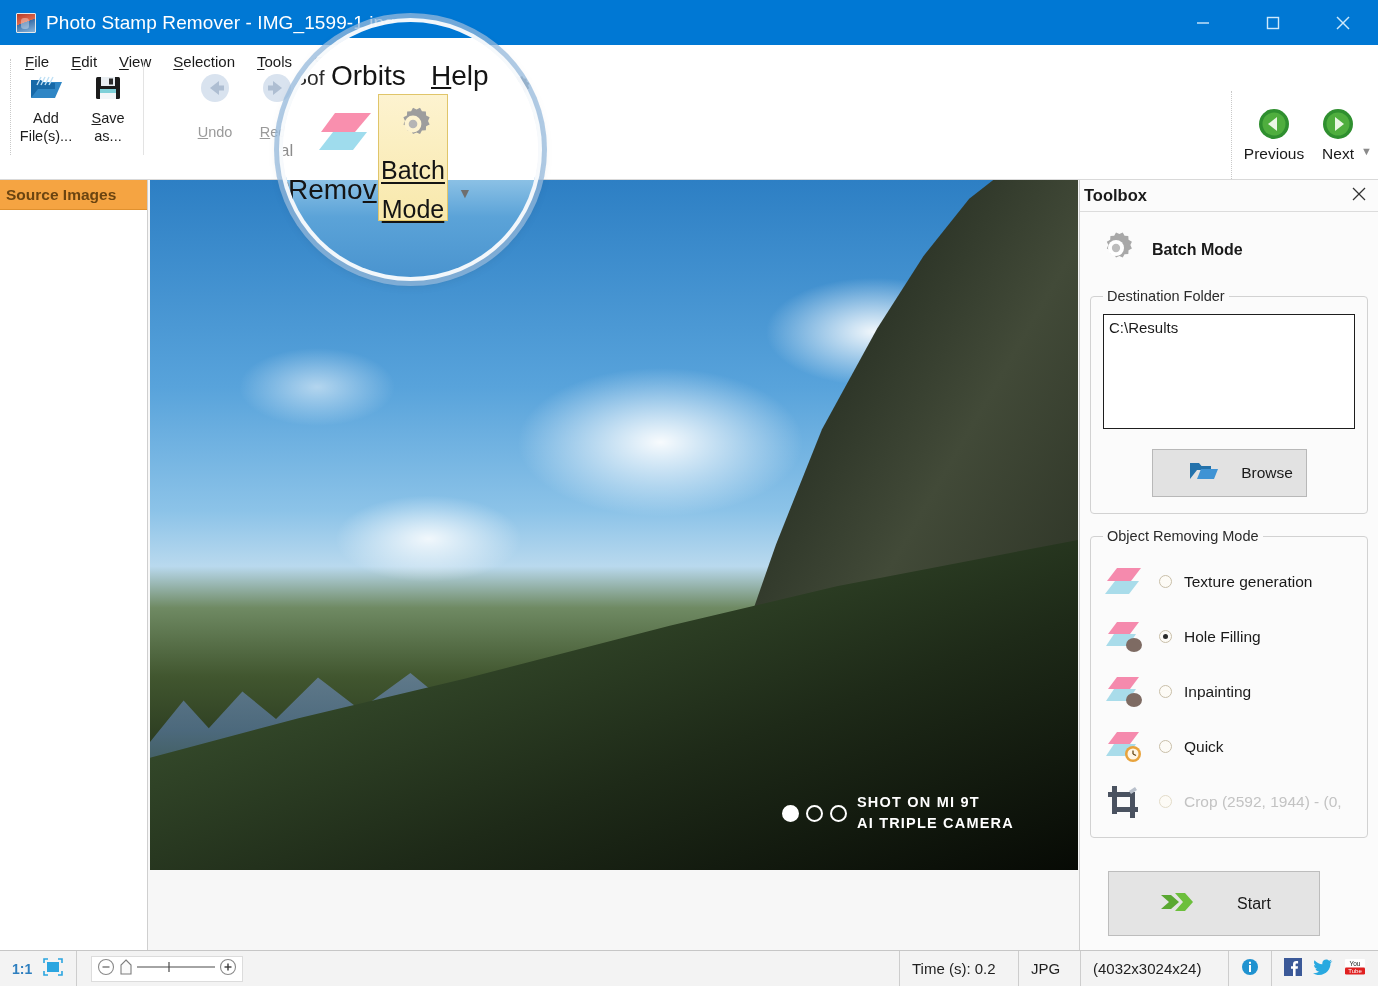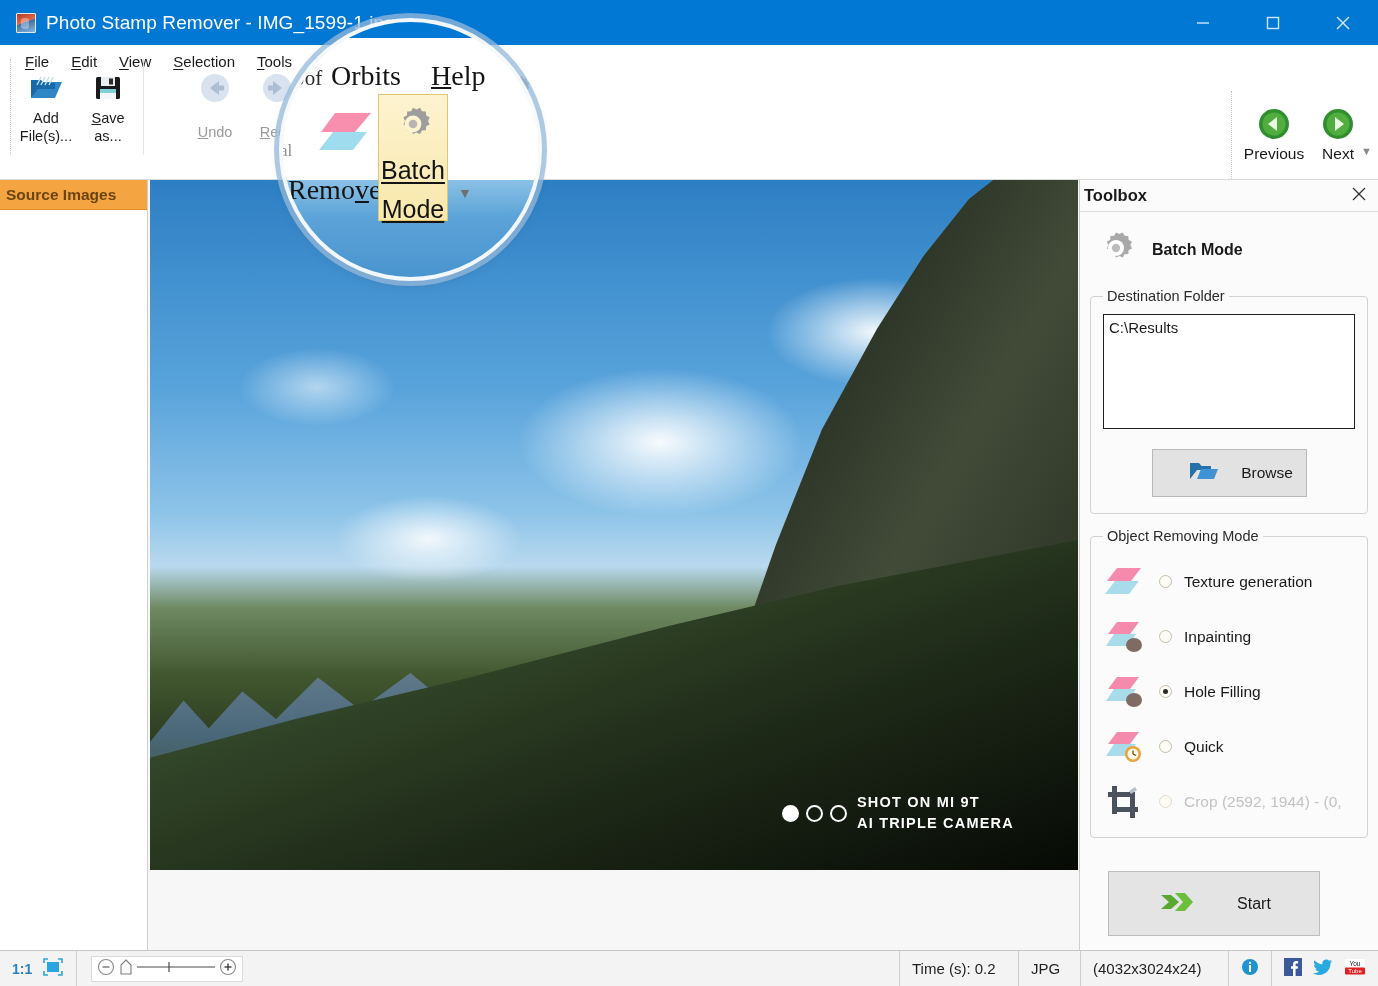--- a/index.html
+++ b/index.html
@@ -214,21 +214,21 @@
     background:#ffffff;
     box-shadow: 0 0 0 4px rgba(255,255,255,0.9), 0 0 0 9px rgba(150,185,220,0.75), 0 3px 14px rgba(0,0,0,0.25);
   }
   .lens-inner { position:absolute; left:0; top:0; width:255px; height:255px; }
   .lens-sky {
     position:absolute; left:0; top:155px; width:255px; height:100px;
     background: linear-gradient(180deg,#8fc3e6 0%,#5ba3d8 40%,#4a94cf 100%);
   }
   .lens-white { position:absolute; left:0; top:0; width:255px; height:158px; background:#ffffff; }
   .lens-blue-strip { position:absolute; left:0; top:0; width:255px; height:16px; background:#0078d4; }
-  .lens-txt { position:absolute; font-family:Liberation Serif, serif; color:#141414; }
+  .lens-txt { position:absolute; font-family:Liberation Sans, sans-serif; color:#141414; }
   .lens-orbits { left:48px; top:38px; font-size:28px; }
   .lens-sof { left:10px; top:44px; font-size:21px; color:#2a2a2a; }
   .lens-help { left:148px; top:38px; font-size:28px; }
   .lens-remove { left:5px; top:152px; font-size:28px; }
   .lens-leftcol { left:-3px; top:112px; font-size:17px; color:#8c8c8c; line-height:34px; }
   .lens-eraser { position:absolute; left:36px; top:88px; }
   .batch-btn {
     position:absolute; left:95px; top:72px; width:70px; height:127px;
     background: linear-gradient(180deg,#fdf3d0 0%,#f8e8ab 100%);
     border:1px solid #e0c56a; display:flex; flex-direction:column; align-items:center;
@@ -471,34 +471,34 @@
       </div>
 
       <div class="mode-row">
         <span class="eicon">
           <svg width="40" height="34" viewBox="0 0 40 34">
             <path d="M12 2 L34 2 L25 14 L3 14 Z" fill="#f58aad"></path>
             <path d="M3 14 L25 14 L17 26 L-5 26 Z" transform="translate(6,0)" fill="#a9dcea"></path>
             <ellipse cx="29" cy="25" rx="8" ry="7" fill="#7e6b63"></ellipse>
           </svg>
         </span>
-        <span class="radio"></span>
-        <span class="mode-label">Inpainting</span>
+        <span class="radio on"></span>
+        <span class="mode-label">Hole Filling</span>
       </div>
 
       <div class="mode-row">
         <span class="eicon">
           <svg width="40" height="34" viewBox="0 0 40 34">
             <path d="M12 2 L34 2 L25 14 L3 14 Z" fill="#f58aad"></path>
             <path d="M3 14 L25 14 L17 26 L-5 26 Z" transform="translate(6,0)" fill="#a9dcea"></path>
             <ellipse cx="29" cy="25" rx="8" ry="7" fill="#7e6b63"></ellipse>
           </svg>
         </span>
-        <span class="radio on"></span>
-        <span class="mode-label">Hole Filling</span>
+        <span class="radio"></span>
+        <span class="mode-label">Inpainting</span>
       </div>
 
       <div class="mode-row">
         <span class="eicon">
           <svg width="40" height="34" viewBox="0 0 40 34">
             <path d="M12 2 L34 2 L25 14 L3 14 Z" fill="#f58aad"></path>
             <path d="M3 14 L25 14 L17 26 L-5 26 Z" transform="translate(6,0)" fill="#a9dcea"></path>
             <circle cx="28" cy="24" r="8" fill="#e8a33c"></circle>
             <circle cx="28" cy="24" r="5.5" fill="#fff6e6"></circle>
             <line x1="28" y1="24" x2="28" y2="20.5" stroke="#6a4a18" stroke-width="1.3"></line>

